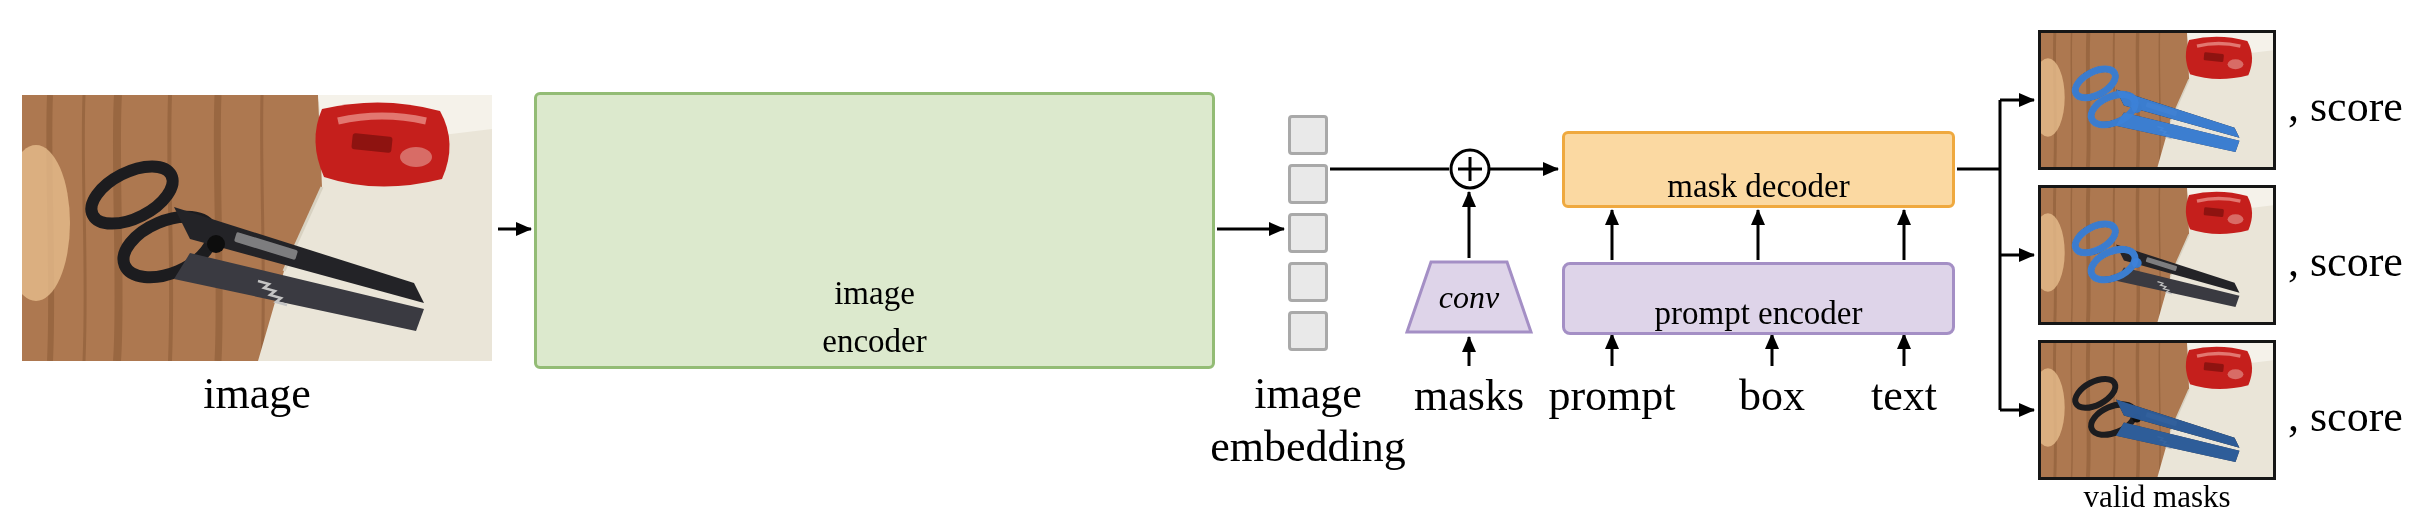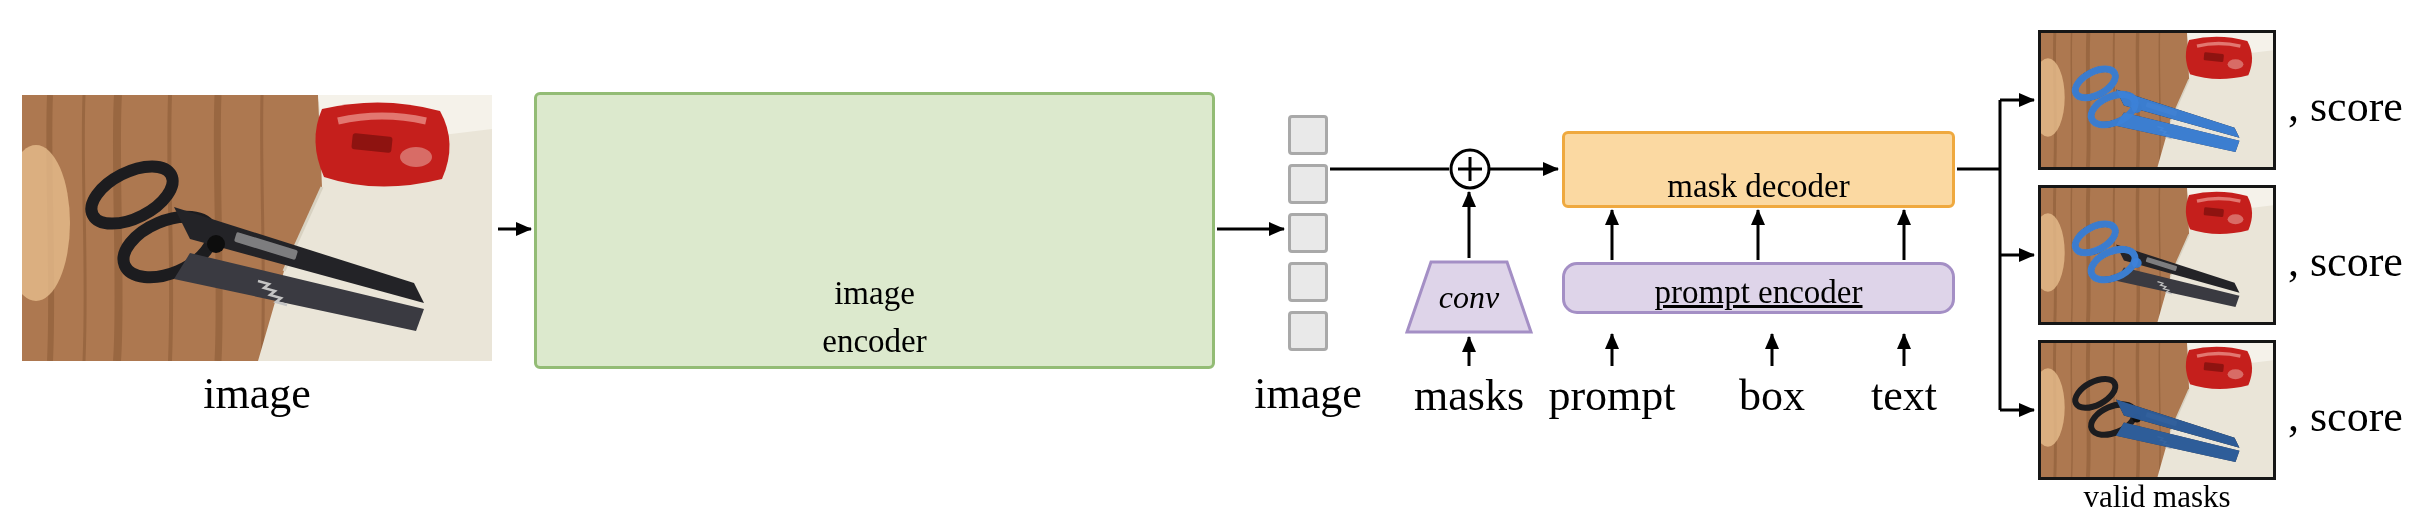--- a/index.html
+++ b/index.html
@@ -7,23 +7,23 @@
           font-family:"Liberation Serif", serif;color:#000;}
   .lbl{position:absolute;text-align:center;font-size:44px;line-height:1.2;white-space:nowrap;}
   .box{position:absolute;box-sizing:border-box;display:flex;flex-direction:column;
        align-items:center;justify-content:flex-end;font-size:33px;text-align:center;}
   .encoder{left:534px;top:92px;width:681px;height:277px;line-height:1.45;
            background:var(--encoder-fill,#dce9cd);border:3px solid var(--encoder-border,#93bc75);
            border-radius:6px;}
   .decoder{left:1562px;top:131px;width:393px;height:77px;
            background:var(--decoder-fill,#fbd9a2);border:3px solid var(--decoder-border,#efa93f);
            border-radius:6px;}
-  .prompt{left:1562px;top:262px;width:393px;height:52px;
+  .prompt{left:1562px;top:262px;width:393px;height:73px;
           background:var(--prompt-fill,#ded4e9);border:3px solid var(--prompt-border,#a48fc5);
-          border-radius:15px;text-decoration:underline;}
+          border-radius:8px;}
   .token{position:absolute;left:1288px;width:40px;height:40px;box-sizing:border-box;
          background:var(--token-fill,#e9e9e9);border:3px solid var(--token-border,#a9a9a9);
          border-radius:4px;}
   .photo-frame{position:absolute;overflow:hidden;}
   .out-frame{position:absolute;left:2038px;width:238px;height:140px;border:3px solid #161616;
              box-sizing:border-box;overflow:hidden;background:#ad7850;}
   svg.fill{display:block;width:100%;height:100%;}
   .connectors{position:absolute;left:0;top:0;width:2412px;height:514px;pointer-events:none;}
   .conv-text{position:absolute;left:1407px;top:266px;width:124px;height:62px;display:flex;
              align-items:center;justify-content:center;font-size:32px;font-style:italic;}
@@ -139,20 +139,21 @@
     <span>encoder</span>
   </div>
 
   <div class="token" style="top:115px;"></div>
   <div class="token" style="top:164px;"></div>
   <div class="token" style="top:213px;"></div>
   <div class="token" style="top:262px;"></div>
   <div class="token" style="top:311px;"></div>
   <div class="lbl" style="left:1168px;top:368px;width:280px;">
     <div>image</div>
+    <div>embedding</div>
   </div>
 
   <div class="conv-text">conv</div>
   <div class="lbl" style="left:1399px;top:370px;width:140px;">masks</div>
 
   <div class="box decoder">
     <span>mask decoder</span>
   </div>
   <div class="box prompt">
     <span>prompt encoder</span>

